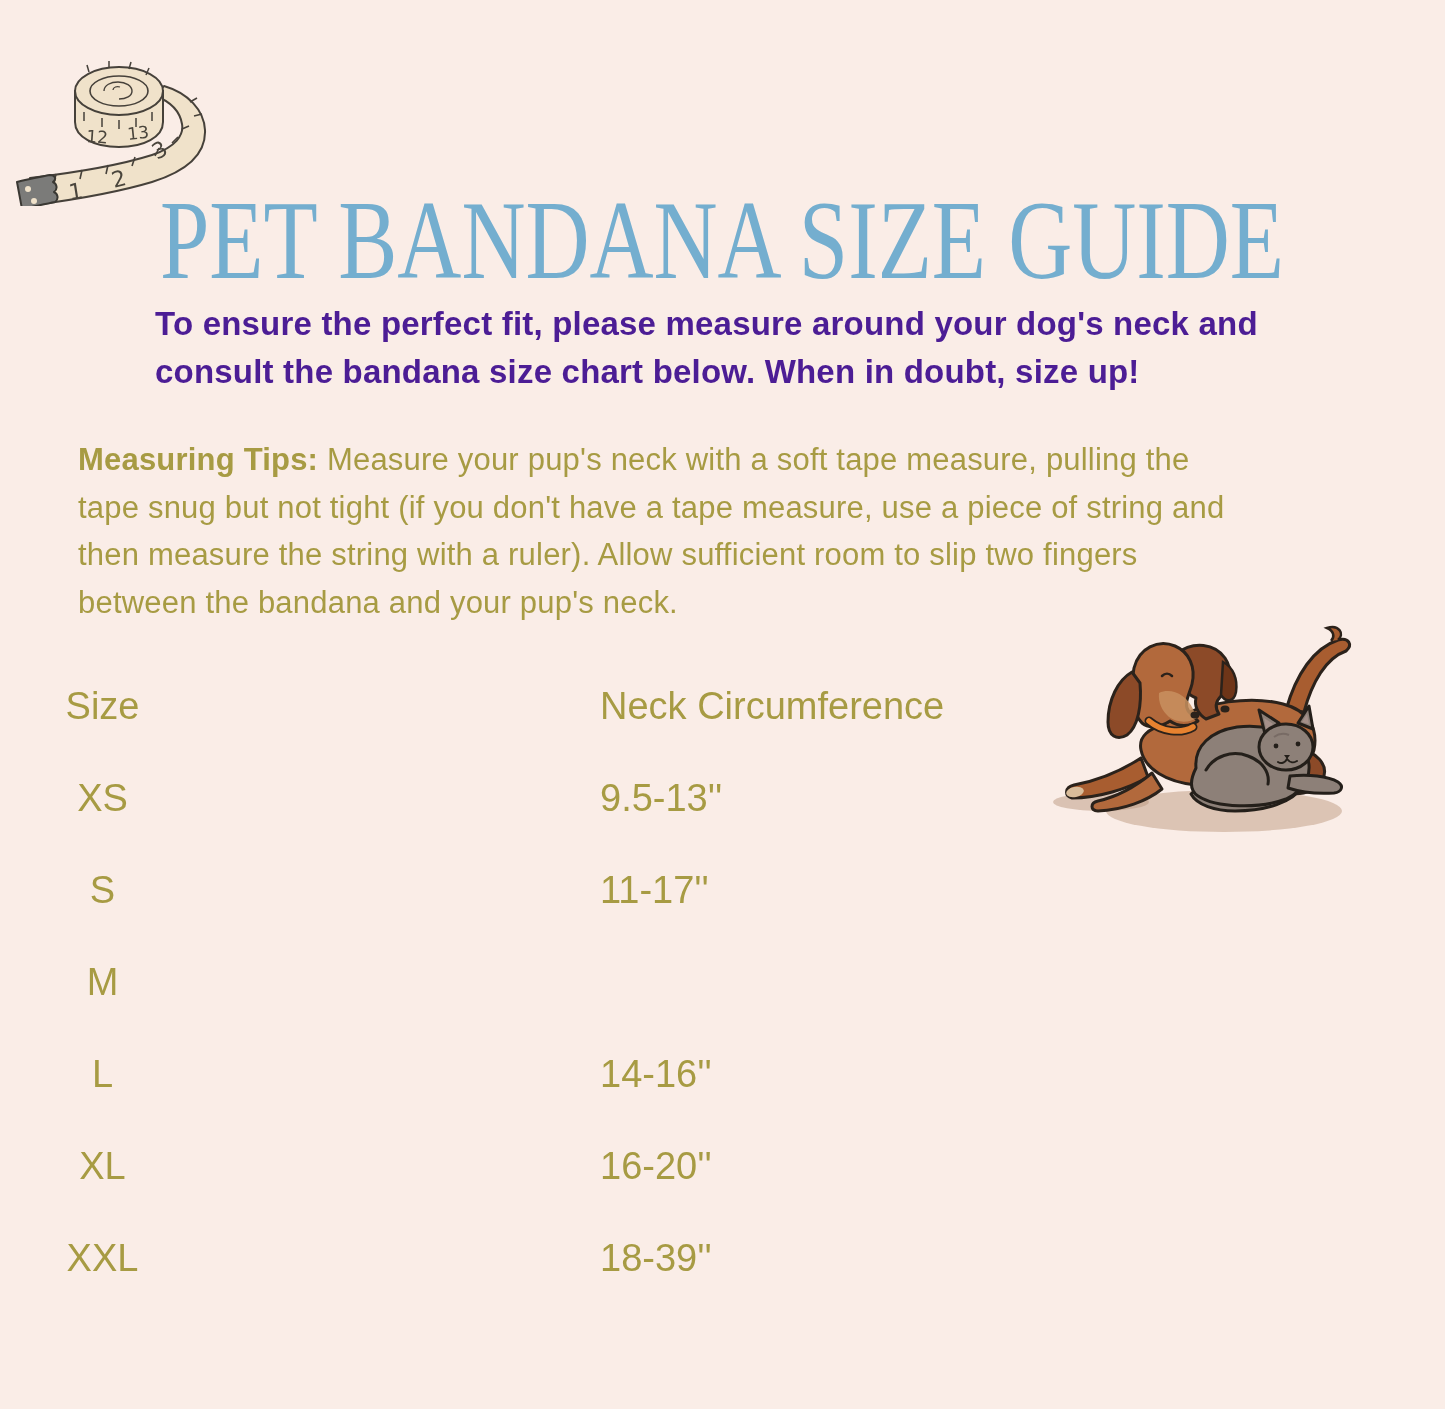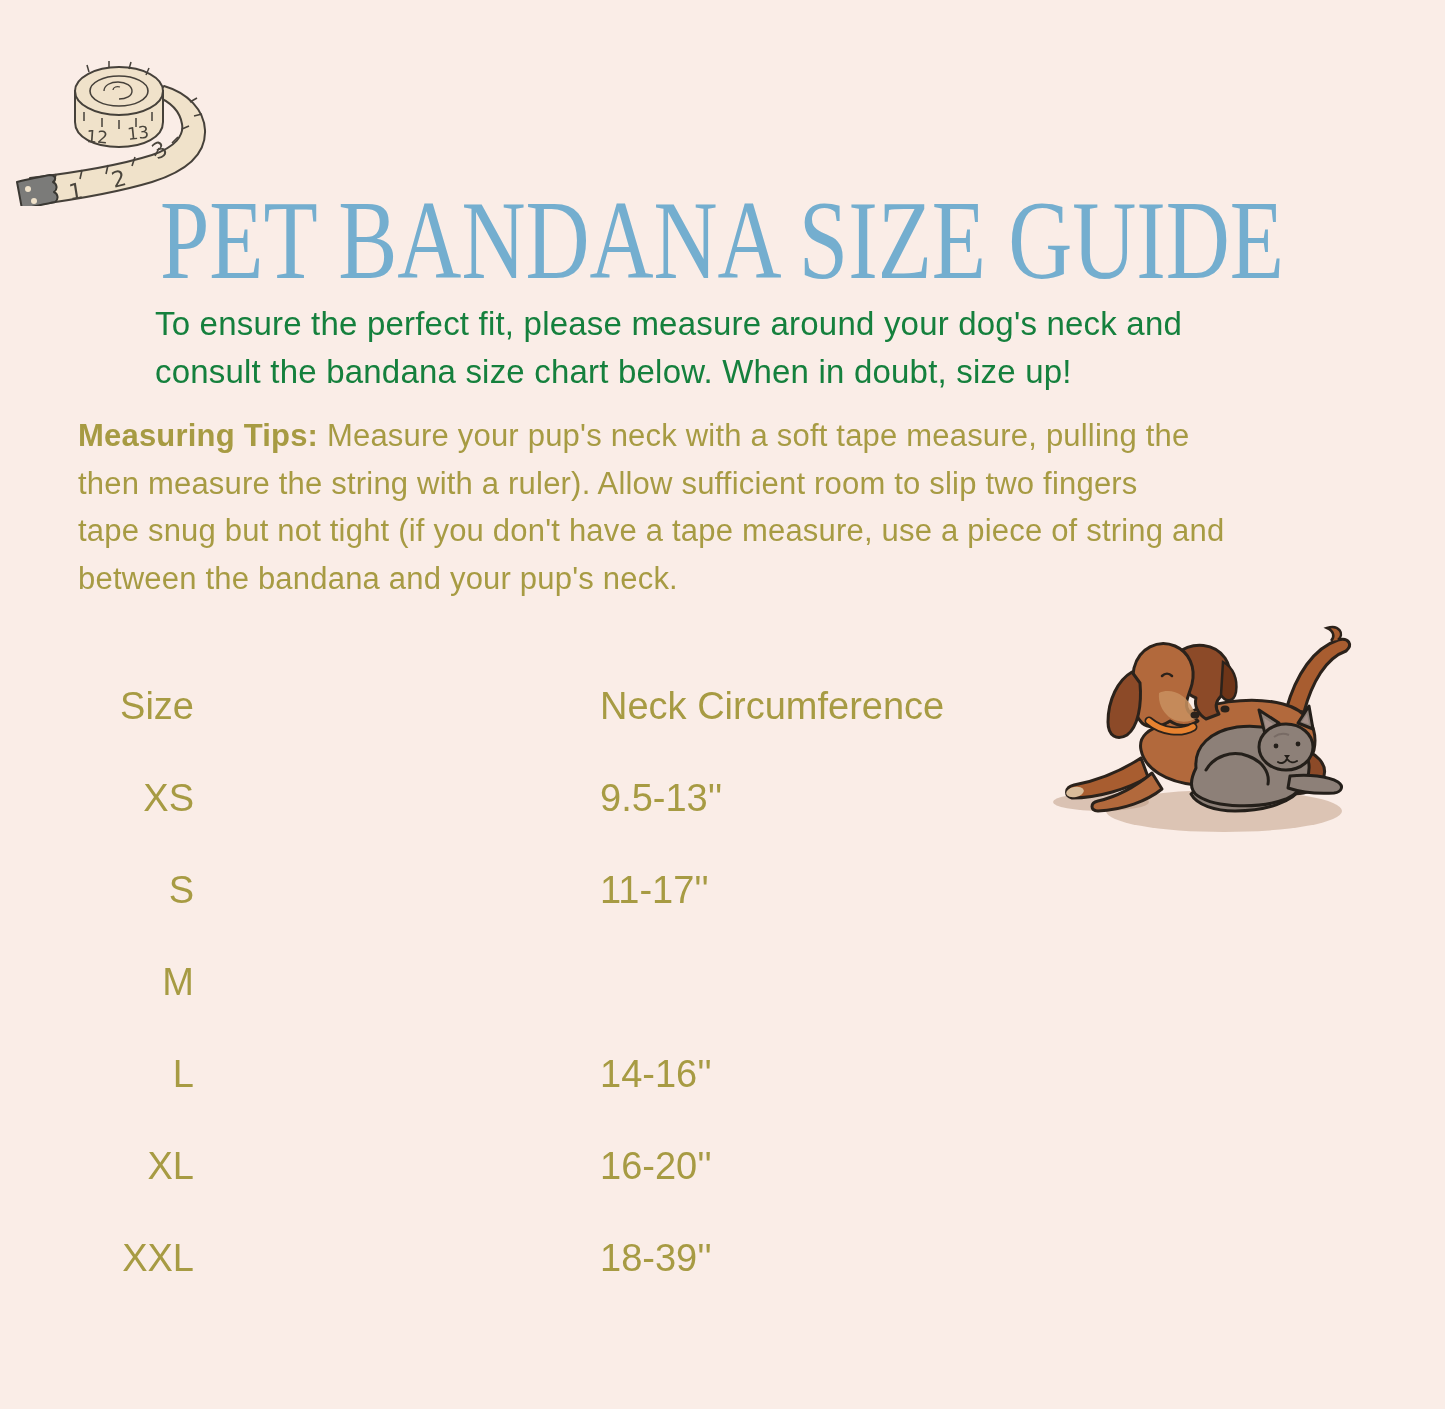--- a/index.html
+++ b/index.html
@@ -13,38 +13,39 @@
   .tape-illustration{position:absolute;left:14px;top:36px;}
   .title-svg{position:absolute;left:0;top:190px;}
   .title-text{
     font-family:"Liberation Serif", serif;
     font-weight:normal;
     fill:#74AECF;
   }
   .subtitle{
     position:absolute;left:155px;top:300px;
     font-size:33px;line-height:48px;
-    color:#15803d;
+    color:#4c1d95;
     letter-spacing:0.2px;
+    font-weight:bold;
   }
   .tips{
-    position:absolute;left:78px;top:412px;width:1260px;
+    position:absolute;left:78px;top:436px;width:1260px;
     font-size:31px;line-height:47.5px;
     color:#A79B43;
     letter-spacing:0.2px;
   }
   .tips .bold{font-weight:bold;}
   .size-chart{
     position:absolute;left:0;top:660px;width:1445px;
     font-size:38px;color:#A79B43;
   }
   .chart-row{position:relative;height:92px;}
   .col-size{
-    position:absolute;left:39px;width:155px;top:50%;
-    transform:translateY(-50%);text-align:right;
+    position:absolute;left:25px;width:155px;top:50%;
+    transform:translateY(-50%);text-align:center;
   }
   .col-neck{
     position:absolute;left:600px;width:440px;top:50%;
     transform:translateY(-50%);text-align:left;
   }
   .pets-illustration{position:absolute;left:1046px;top:610px;}
   .tape-num{font-family:"DejaVu Sans",sans-serif;fill:#4A453C;}
 </style>
 </head>
 <body>
@@ -106,22 +107,22 @@
     <text class="title-text" x="722" y="88" text-anchor="middle" textLength="1124" lengthAdjust="spacingAndGlyphs" font-size="112">PET BANDANA SIZE GUIDE</text>
   </svg>
 
   <div class="subtitle">
     <div>To ensure the perfect fit, please measure around your dog's neck and</div>
     <div>consult the bandana size chart below. When in doubt, size up!</div>
   </div>
 
   <div class="tips">
     <div><span class="bold">Measuring Tips:</span><span> Measure your pup's neck with a soft tape measure, pulling the</span></div>
+    <div>tape snug but not tight (if you don't have a tape measure, use a piece of string and</div>
     <div>then measure the string with a ruler). Allow sufficient room to slip two fingers</div>
-    <div>tape snug but not tight (if you don't have a tape measure, use a piece of string and</div>
     <div>between the bandana and your pup's neck.</div>
   </div>
 
   <div class="size-chart">
     <div class="chart-row">
       <div class="col-size">Size</div>
       <div class="col-neck">Neck Circumference</div>
     </div>
     <div class="chart-row">
       <div class="col-size">XS</div>

